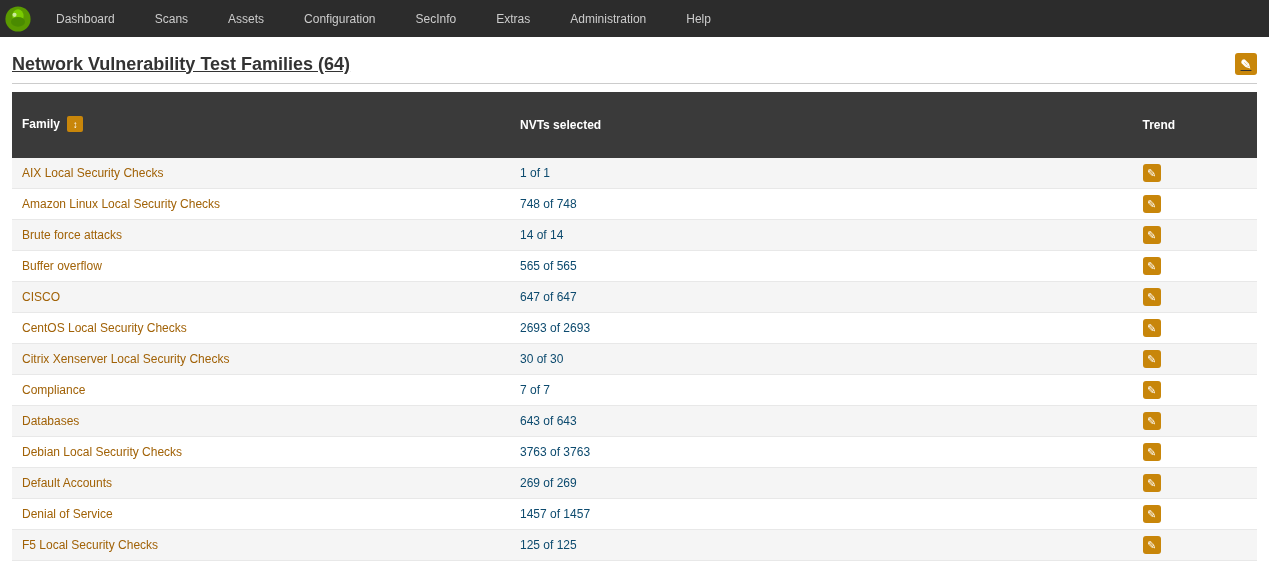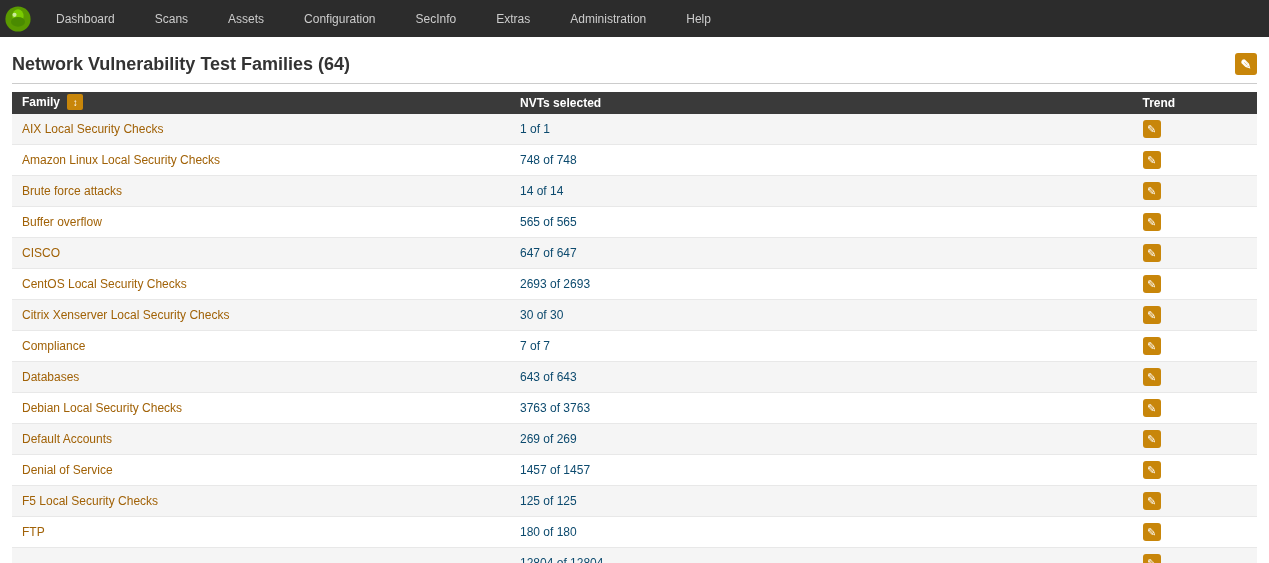--- a/index.html
+++ b/index.html
@@ -47,20 +47,21 @@
     .page-title {
       font-size: 18px;
       font-weight: bold;
       color: #333;
       padding: 8px 0;
       display: flex;
       align-items: center;
       justify-content: space-between;
       border-bottom: 1px solid #ccc;
       margin-bottom: 8px;
+      text-decoration: underline;
     }
     .page-title-icon {
       width: 22px;
       height: 22px;
       background: #c8860a;
       border-radius: 3px;
       display: flex;
       align-items: center;
       justify-content: center;
       cursor: pointer;
@@ -74,21 +75,21 @@
     
     .nvt-table {
       width: 100%;
       border-collapse: collapse;
     }
     .nvt-table thead tr {
       background: #3a3a3a;
       color: #fff;
     }
     .nvt-table thead th {
-      padding: 3px 10px;
+      padding: 25px 10px;
       text-align: left;
       font-weight: bold;
       font-size: 12px;
     }
     .nvt-table thead th.family-th {
       width: 40%;
     }
     .nvt-table thead th.nvts-th {
       width: 50%;
     }

